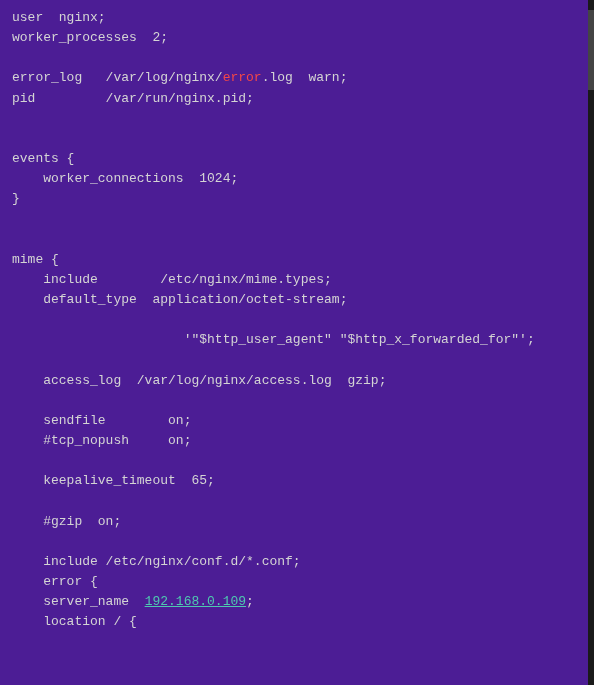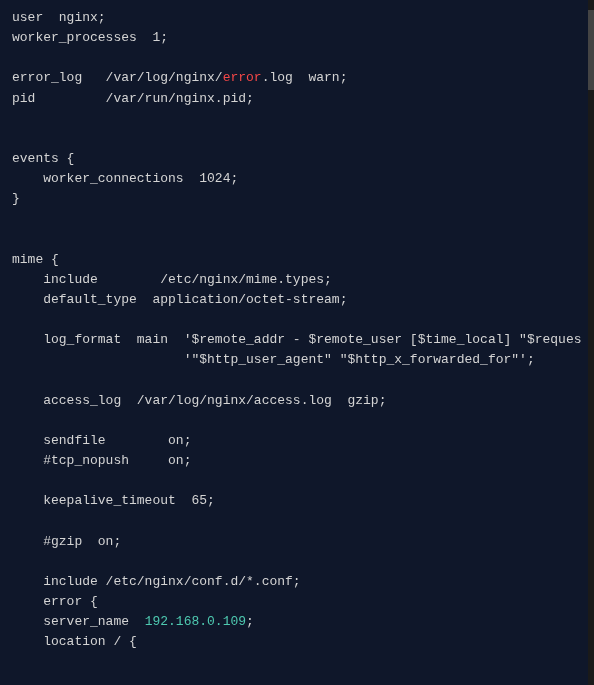--- a/index.html
+++ b/index.html
@@ -12,21 +12,21 @@
       background-color: #0d0d0d;
       width: 594px;
       height: 685px;
       overflow: hidden;
       font-family: 'Courier New', Courier, monospace;
       font-size: 13px;
       line-height: 1.55;
     }
 
     .editor {
-      background-color: #0f172a;
+      background-color: #4c1d95;
       color: #d4d4d4;
       width: 594px;
       height: 685px;
       padding: 8px 0;
       overflow: hidden;
       position: relative;
     }
 
     .line {
       display: flex;
@@ -40,20 +40,21 @@
       color: #d4d4d4;
     }
 
     .highlight-red {
       color: #f44747;
       margin-top: 20px;
     }
 
     .highlight-cyan {
       color: #4ec9b0;
+      text-decoration: underline;
     }
 
     .scrollbar {
       position: absolute;
       right: 0;
       top: 0;
       width: 6px;
       height: 685px;
       background: #1a1a1a;
     }
@@ -67,21 +68,21 @@
     }
   </style>
 </head>
 <body>
 
 <div class="editor">
   <div class="line">
     <span class="line-content">user  nginx;</span>
   </div>
   <div class="line">
-    <span class="line-content">worker_processes  1;</span>
+    <span class="line-content">worker_processes  2;</span>
   </div>
   <div class="line">
     <span class="line-content">&nbsp;</span>
   </div>
   <div class="line">
     <span class="line-content">error_log   /var/log/nginx/<span class="highlight-red">error</span>.log  warn;</span>
   </div>
   <div class="line">
     <span class="line-content">pid         /var/run/nginx.pid;</span>
   </div>
@@ -110,23 +111,20 @@
     <span class="line-content">mime {</span>
   </div>
   <div class="line">
     <span class="line-content">    include        /etc/nginx/mime.types;</span>
   </div>
   <div class="line">
     <span class="line-content">    default_type  application/octet-stream;</span>
   </div>
   <div class="line">
     <span class="line-content">&nbsp;</span>
-  </div>
-  <div class="line">
-    <span class="line-content">    log_format  main  '$remote_addr - $remote_user [$time_local] "$reques</span>
   </div>
   <div class="line">
     <span class="line-content">                      '"$http_user_agent" "$http_x_forwarded_for"';</span>
   </div>
   <div class="line">
     <span class="line-content">&nbsp;</span>
   </div>
   <div class="line">
     <span class="line-content">    access_log  /var/log/nginx/access.log  gzip;</span>
   </div>

